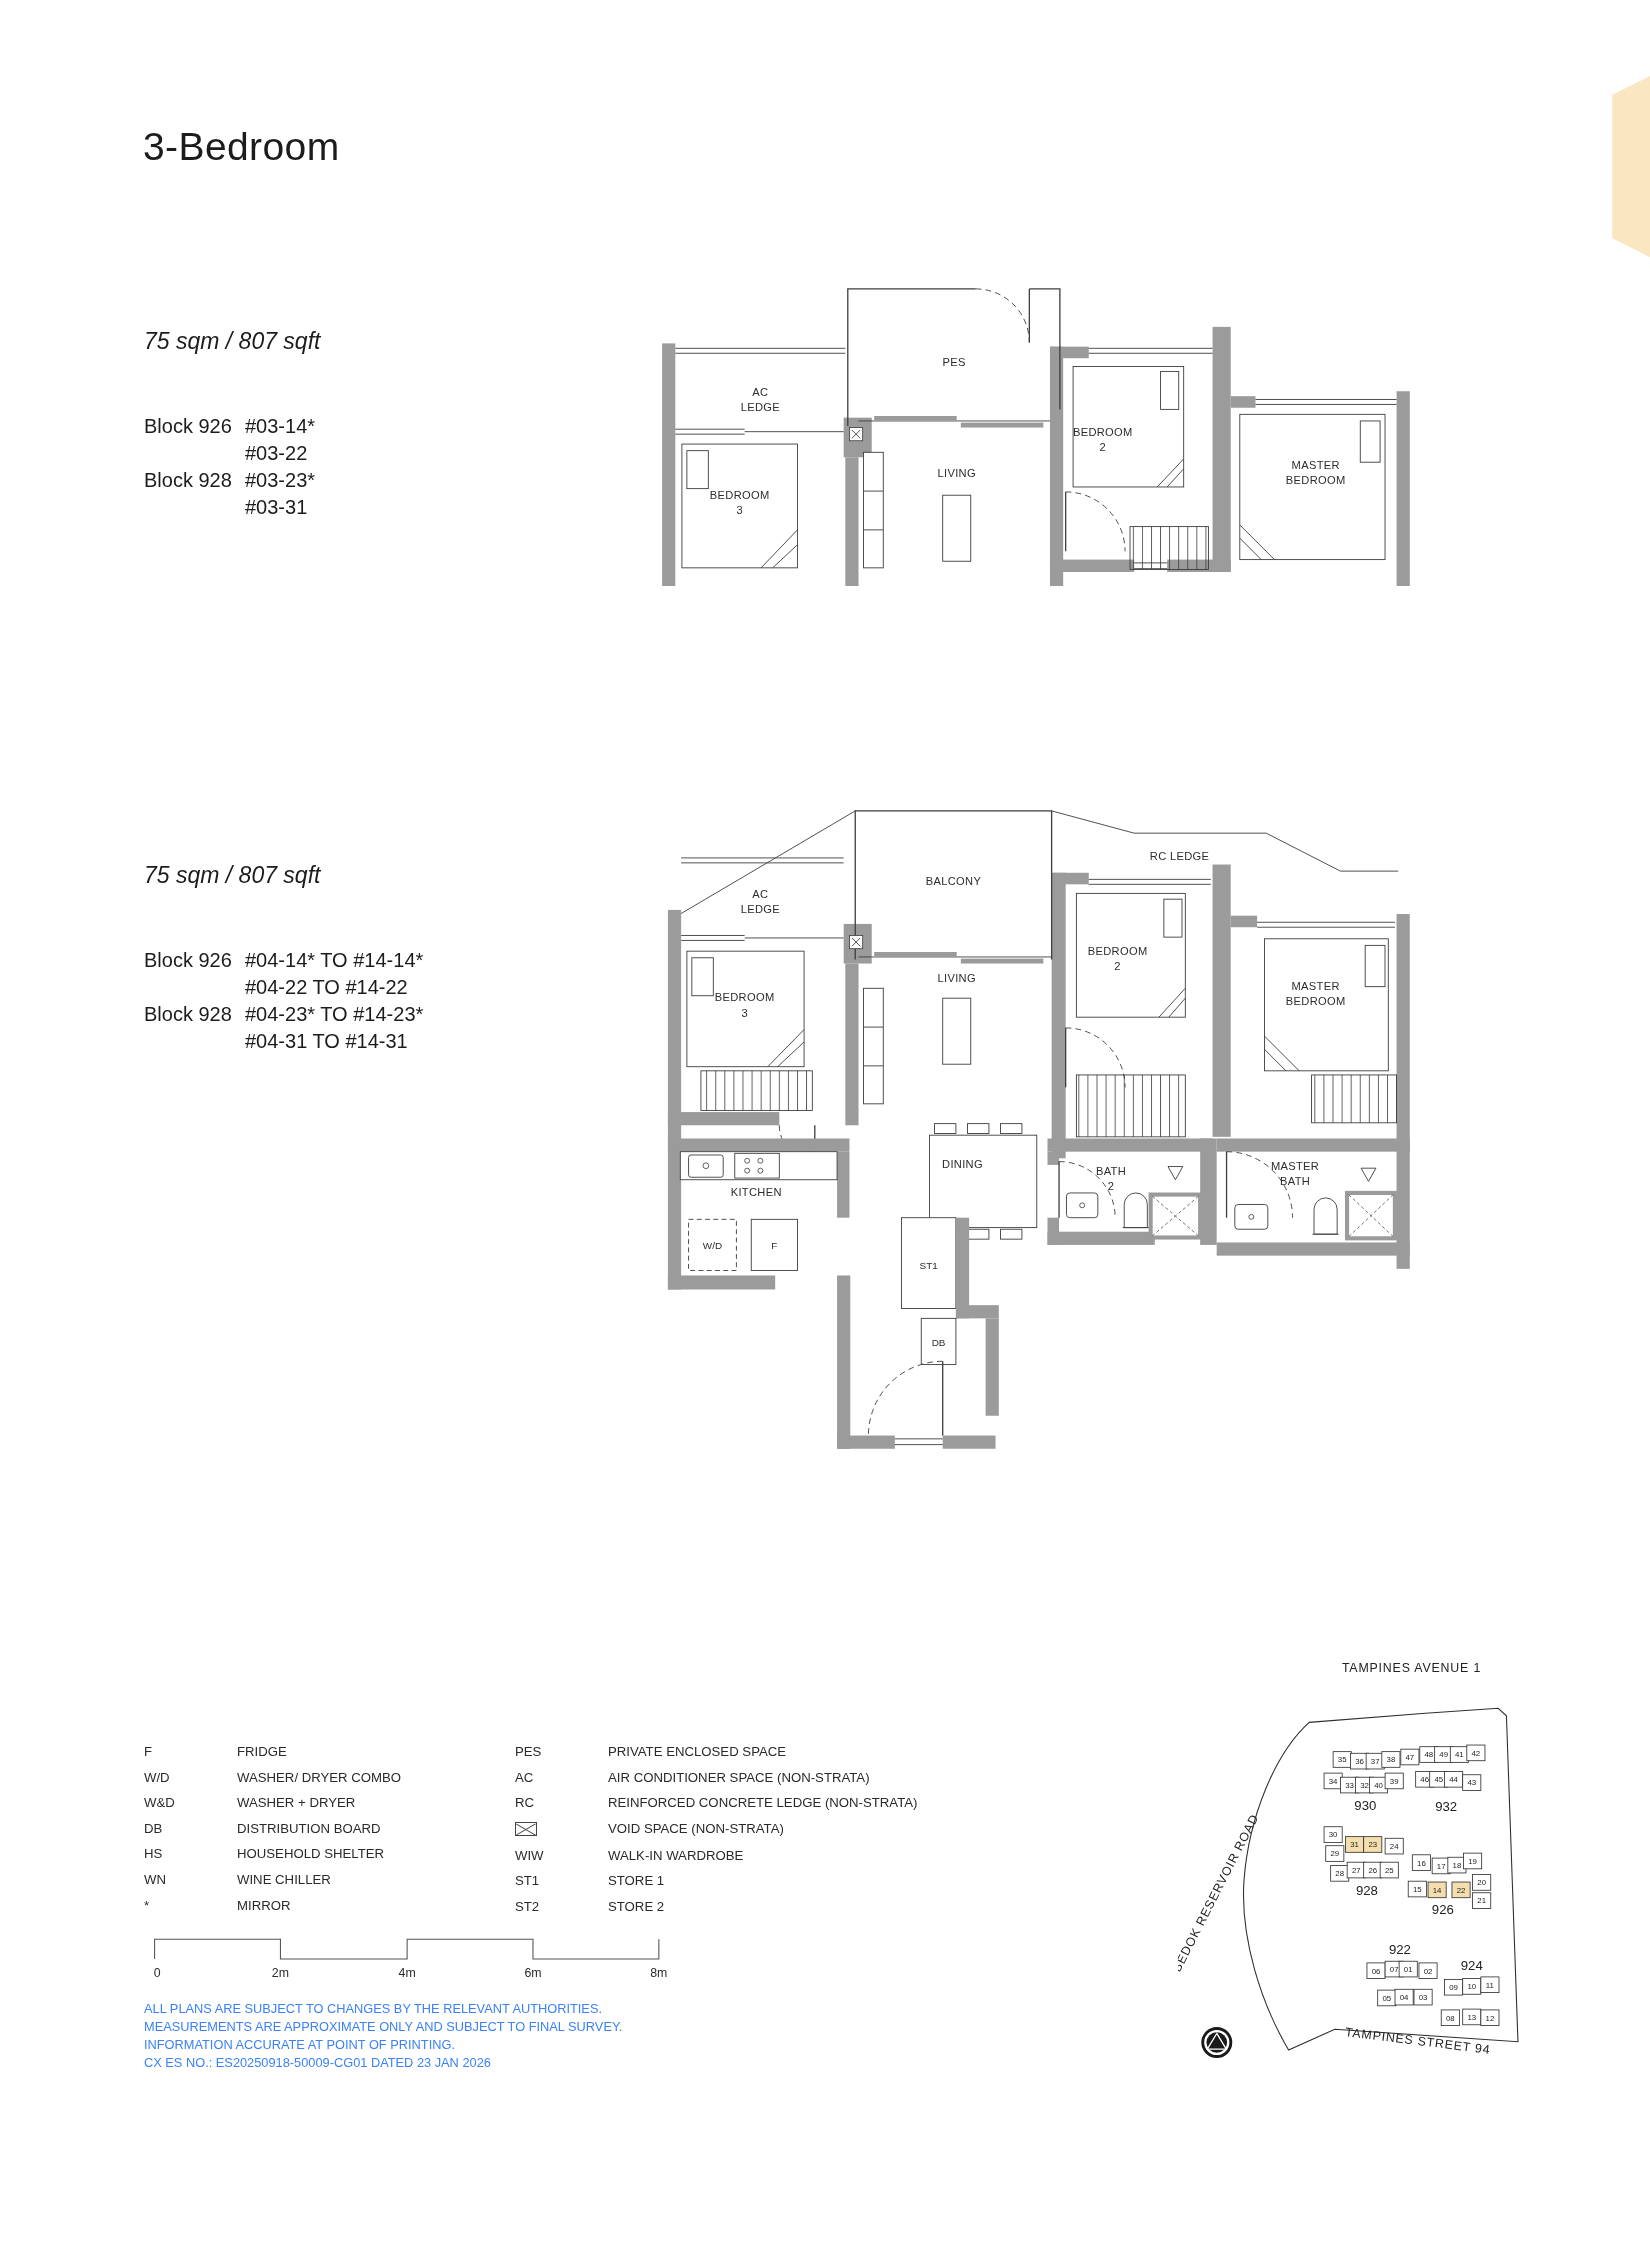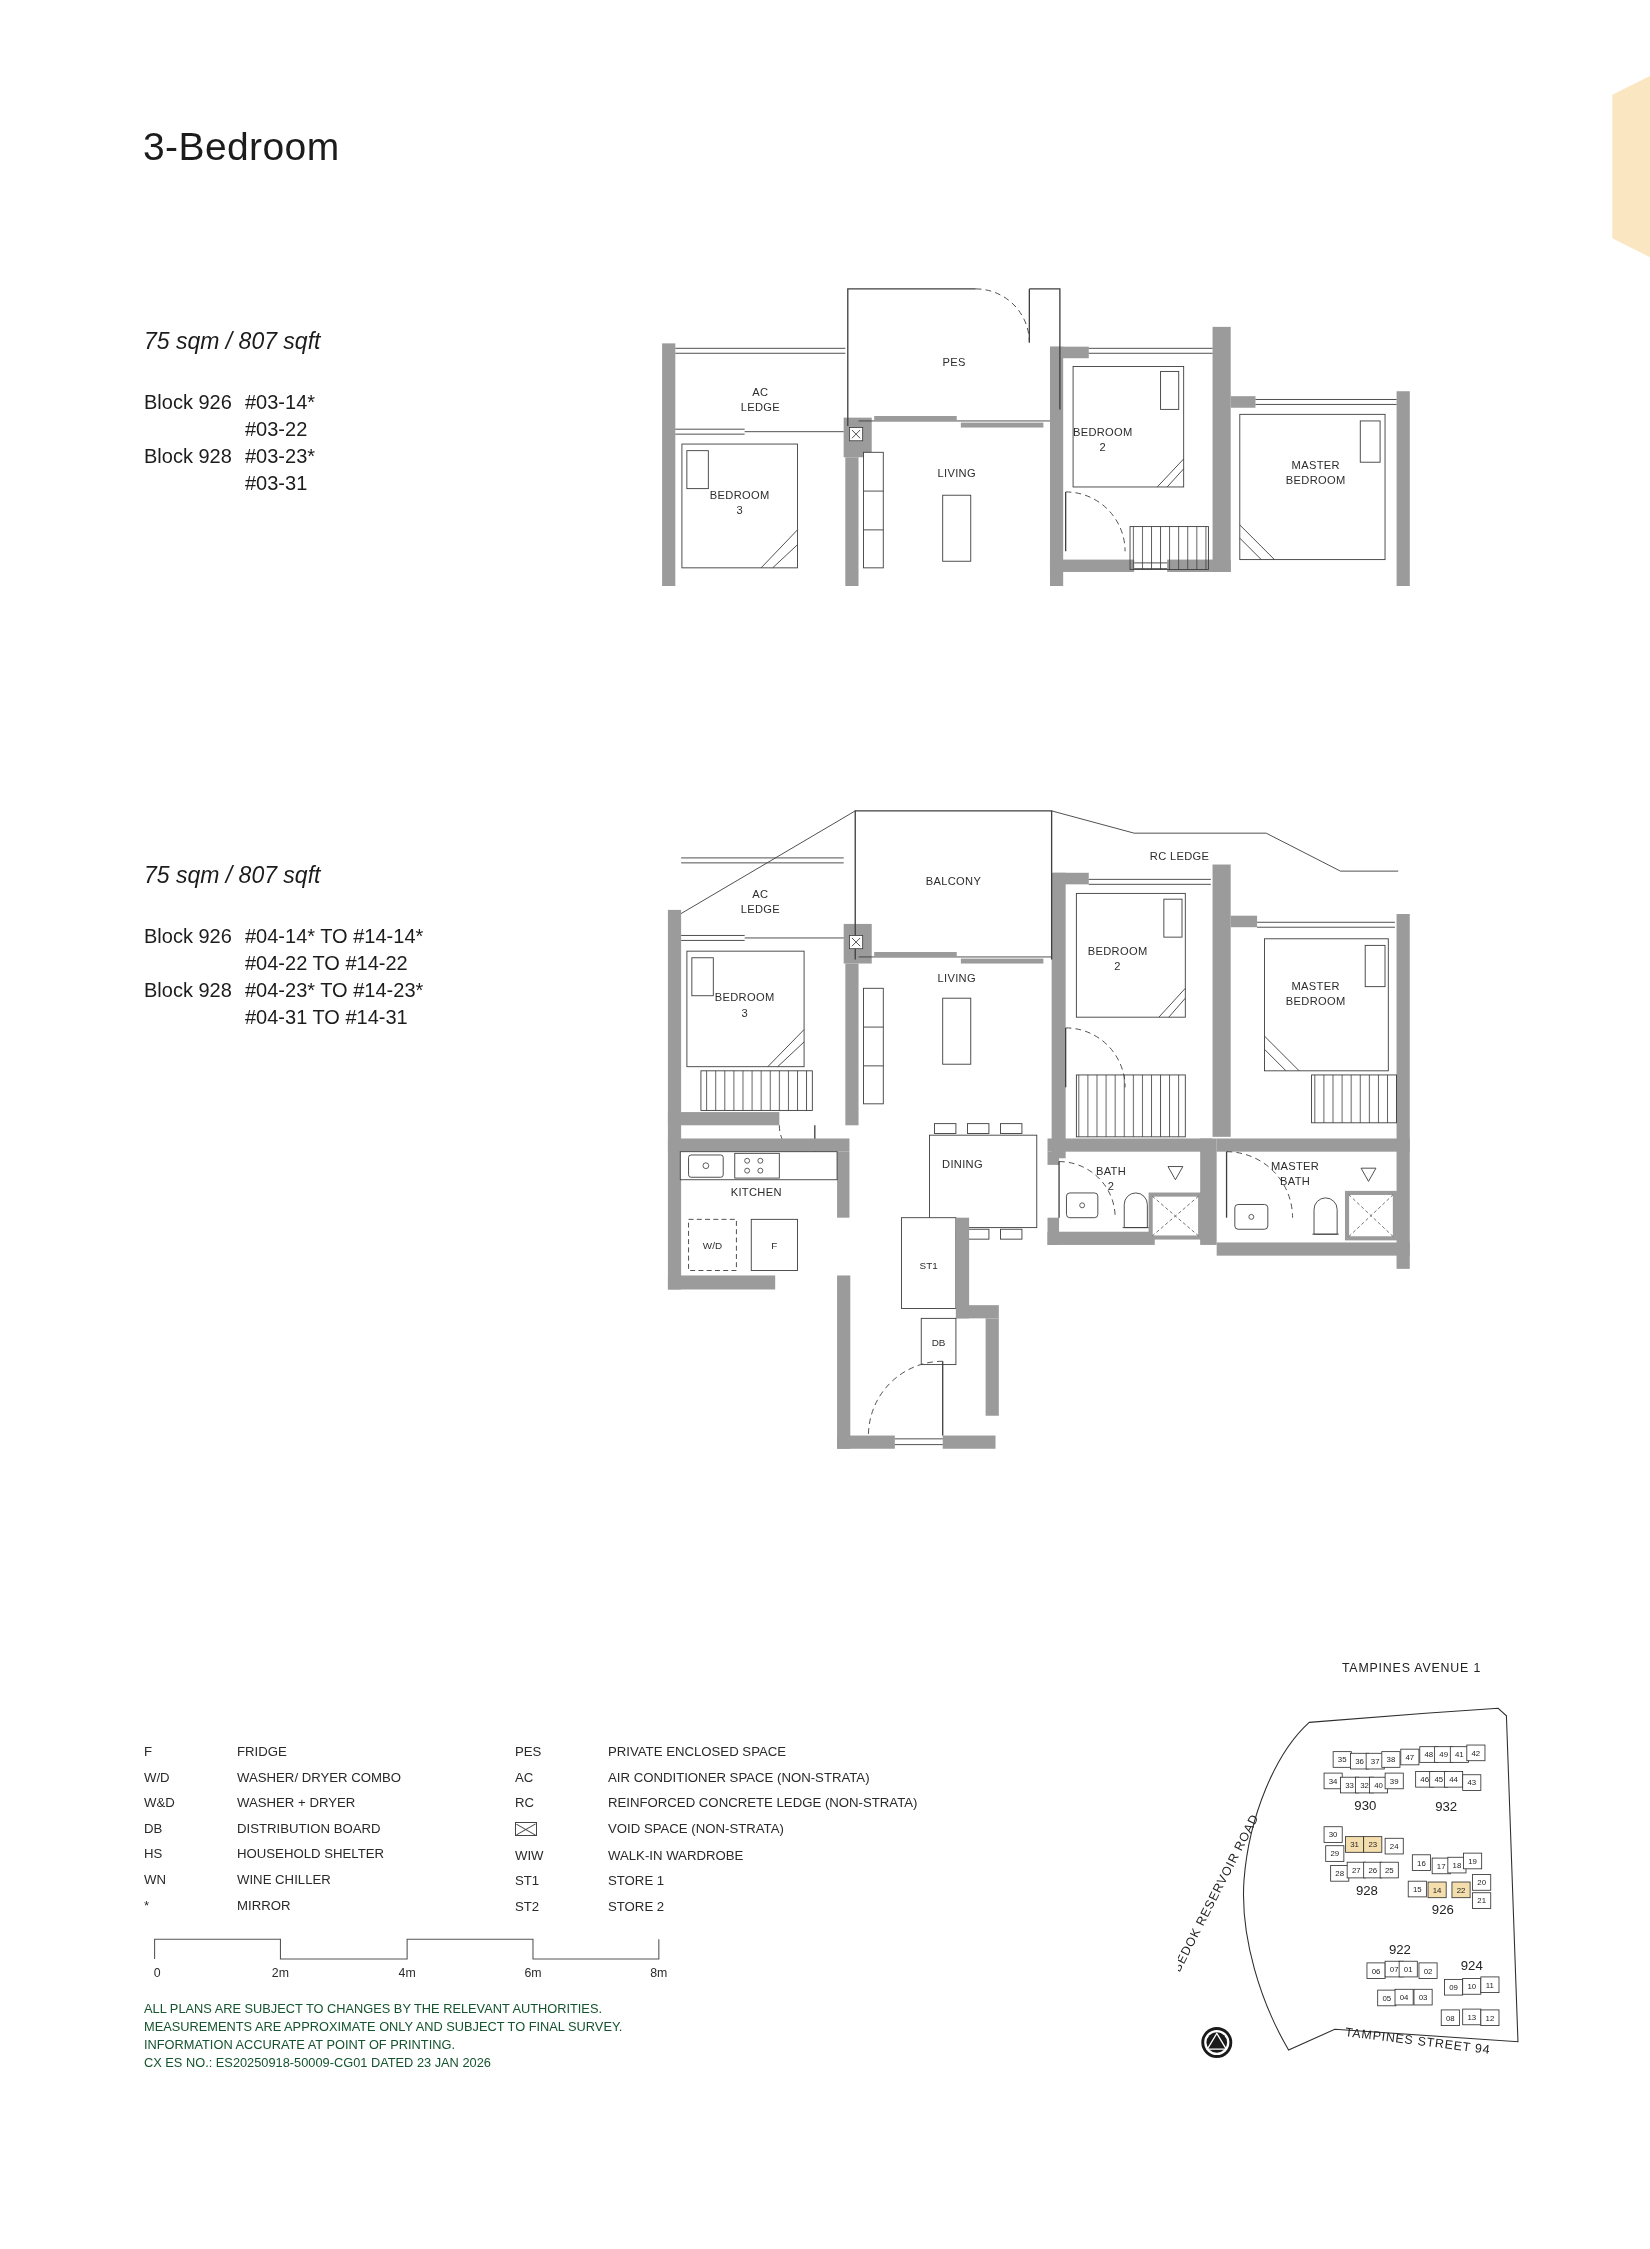--- a/index.html
+++ b/index.html
@@ -5,37 +5,37 @@
   html,body{margin:0;padding:0;}
   body{
     width:1650px;height:2250px;position:relative;background:#ffffff;
     font-family:"Liberation Sans", sans-serif;color:#1c1c1c;overflow:hidden;
   }
   .abs{position:absolute;}
   
   .page-title{left:143px;top:125px;font-size:39px;font-weight:500;letter-spacing:0.4px;}
   .type-head{font-size:32px;font-weight:700;letter-spacing:0.2px;}
   .type-area{font-size:23px;font-weight:400;margin-top:29px;font-style:italic;}
-  .stacks{margin-top:34px;}
+  .stacks{margin-top:58px;}
   .stack-row{display:flex;font-size:20px;line-height:27px;}
   .stack-block{width:101px;flex:0 0 101px;}
   
   .legend{left:144px;top:1710px;width:1031px;height:264px;}
   .legend-title{font-size:22px;font-weight:400;letter-spacing:0.4px;}
   .legend-col{position:absolute;top:35px;}
   .legend-col.c1{left:0;}
   .legend-col.c2{left:371px;}
   .legend-row{display:flex;align-items:flex-start;font-size:13.2px;line-height:13.2px;margin-bottom:12.4px;color:#2a2a2a;}
   .legend-abbr{flex:0 0 93px;}
   .void-box{display:inline-block;width:20px;height:12.4px;border:1.2px solid #444;position:relative;vertical-align:middle;}
   .void-box::before,.void-box::after{content:"";position:absolute;left:-0.8px;top:50%;width:21.5px;height:0.8px;background:#444;}
   .void-box::before{transform:rotate(30deg);}
   .void-box::after{transform:rotate(-30deg);}
   
-  .disclaimer{left:144px;top:2000px;font-size:12.8px;line-height:18px;color:#14532d;}
+  .disclaimer{left:144px;top:2000px;font-size:12.8px;line-height:18px;color:#3b82f6;}
   
   .wall{fill:#9b9b9b;}
   .ln{stroke:#3f3f3f;stroke-width:1.6;fill:none;}
   .w1{stroke:#3f3f3f;stroke-width:1.1;fill:none;}
   .furn{stroke:#3f3f3f;stroke-width:1.1;fill:#ffffff;}
   .dash{stroke:#3f3f3f;stroke-width:1.1;fill:none;stroke-dasharray:7 5;}
   .xd{stroke:#555;stroke-width:1;fill:none;stroke-dasharray:4 3;}
   .rl{font-family:"Liberation Sans",sans-serif;font-size:13.5px;fill:#2d2d2d;text-anchor:middle;letter-spacing:.4px;}
   .sl{font-family:"Liberation Sans",sans-serif;font-size:12px;fill:#2d2d2d;text-anchor:middle;}
   .scale-lbl{font-family:"Liberation Sans",sans-serif;font-size:15px;fill:#2a2a2a;text-anchor:middle;}

